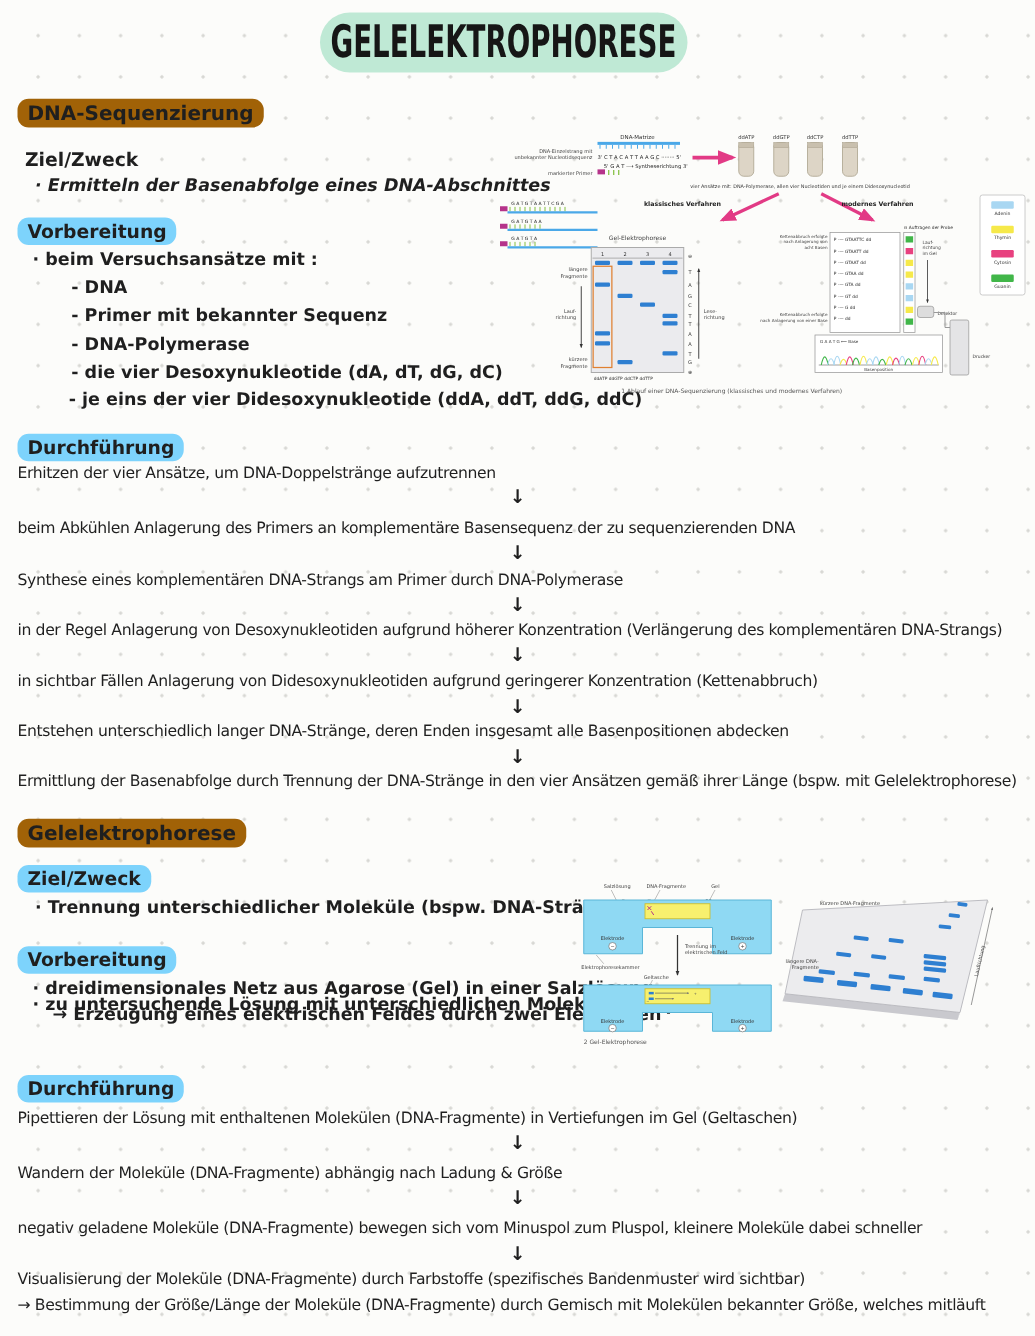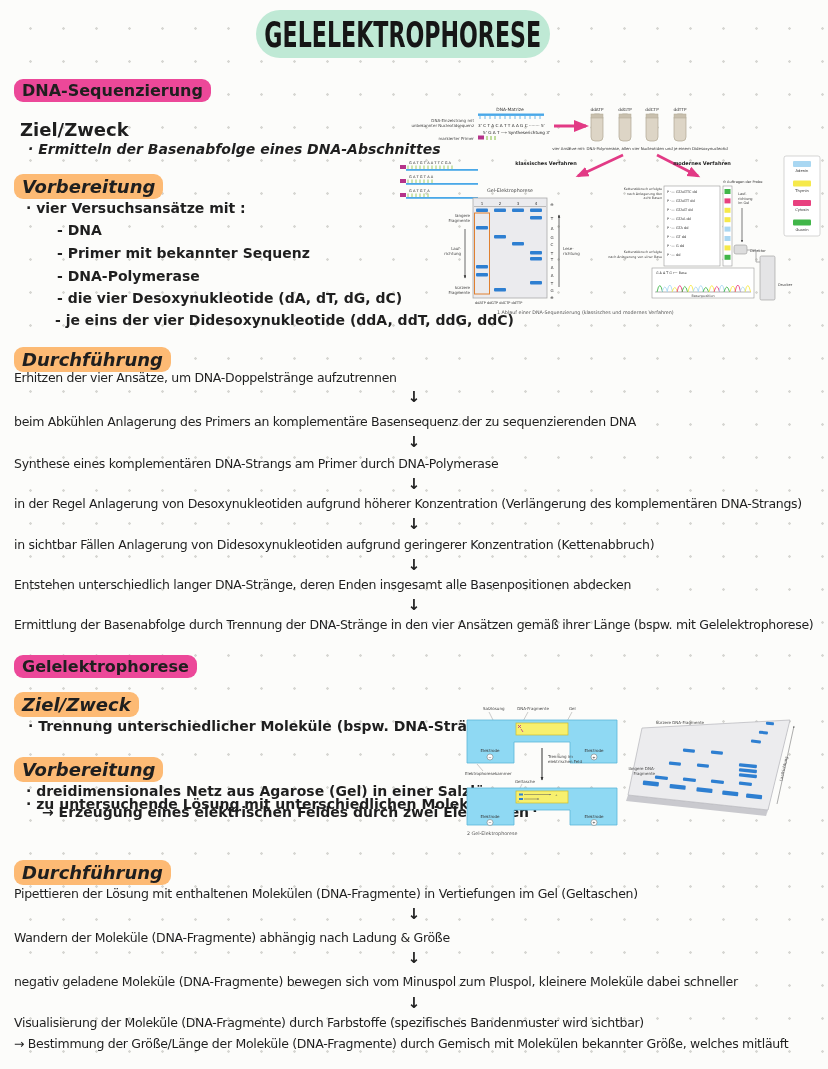--- a/index.html
+++ b/index.html
@@ -5,28 +5,28 @@
   html,body{margin:0;padding:0;}
   body{
     width:828px;height:1069px;position:relative;overflow:hidden;
     background:#fcfcfa;
     background-image:radial-gradient(circle,#d7d7d3 1.1px,rgba(0,0,0,0) 1.5px);
     background-size:33px 33px;background-position:14px 12px;
     font-family:"DejaVu Sans",sans-serif;color:#1f1f1f;
   }
   .abs{position:absolute;}
   .pill{display:inline-block;border-radius:9px;padding:2px 8px;}
-  .hl-pink{background:#ec4899;}
-  .hl-blue{background:#fdba74;font-style:italic;}
+  .hl-pink{background:#a16207;}
+  .hl-blue{background:#7dd3fc;}
   .title-wrap{left:256px;top:10px;width:294px;height:48px;display:flex;
     align-items:center;justify-content:center;background:#bfe9d5;border-radius:26px;}
   .title-text{font-size:27px;font-weight:bold;letter-spacing:0px;color:#161616;
     transform:scaleX(.82) scaleY(1.33);white-space:nowrap;}
   .h-section{font-size:16px;font-weight:bold;}
-  .h-sub{font-size:18px;font-weight:bold;}
+  .h-sub{font-size:15px;font-weight:bold;}
   .body-line{font-size:14px;font-weight:600;white-space:nowrap;}
   .sub-item{font-size:14px;font-weight:600;white-space:nowrap;}
   .step{left:2px;width:824px;text-align:left;font-size:12.5px;font-weight:400;
     letter-spacing:-0.3px;white-space:nowrap;margin-left:12px;}
   .flow-arrow{left:2px;width:824px;text-align:center;font-size:15px;font-weight:bold;line-height:1;}
   svg text{font-family:"DejaVu Sans",sans-serif;}
 </style>
 </head>
 <body>
 
@@ -37,21 +37,21 @@
 <div class="abs" style="left:14px;top:79px;">
   <span class="pill hl-pink h-section">DNA-Sequenzierung</span>
 </div>
 
 <div class="abs h-sub" style="left:20px;top:119px;">Ziel/Zweck</div>
 <div class="abs body-line" style="left:28px;top:141px;font-style:italic;">·  Ermitteln der Basenabfolge eines  DNA-Abschnittes</div>
 
 <div class="abs" style="left:14px;top:174px;">
   <span class="pill hl-blue h-sub">Vorbereitung</span>
 </div>
-<div class="abs body-line" style="left:26px;top:200px;">·  vier Versuchsansätze mit  :</div>
+<div class="abs body-line" style="left:26px;top:200px;">·  beim Versuchsansätze mit  :</div>
 <div class="abs sub-item" style="left:57px;top:222px;">-  DNA</div>
 <div class="abs sub-item" style="left:57px;top:245px;">-  Primer mit bekannter  Sequenz</div>
 <div class="abs sub-item" style="left:57px;top:268px;">-  DNA-Polymerase</div>
 <div class="abs sub-item" style="left:57px;top:290px;">-  die vier Desoxynukleotide  (dA, dT, dG, dC)</div>
 <div class="abs sub-item" style="left:55px;top:312px;">-  je eins der vier Didesoxynukleotide  (ddA, ddT, ddG, ddC)</div>
 
 <svg class="abs" style="left:386px;top:102px;" width="442" height="224" viewBox="0 0 442 224">
   <defs>
     <marker id="mPink" markerWidth="6" markerHeight="6" refX="4" refY="2" orient="auto">
       <path d="M0,0 L5,2 L0,4 Z" fill="#e23a85"></path>

